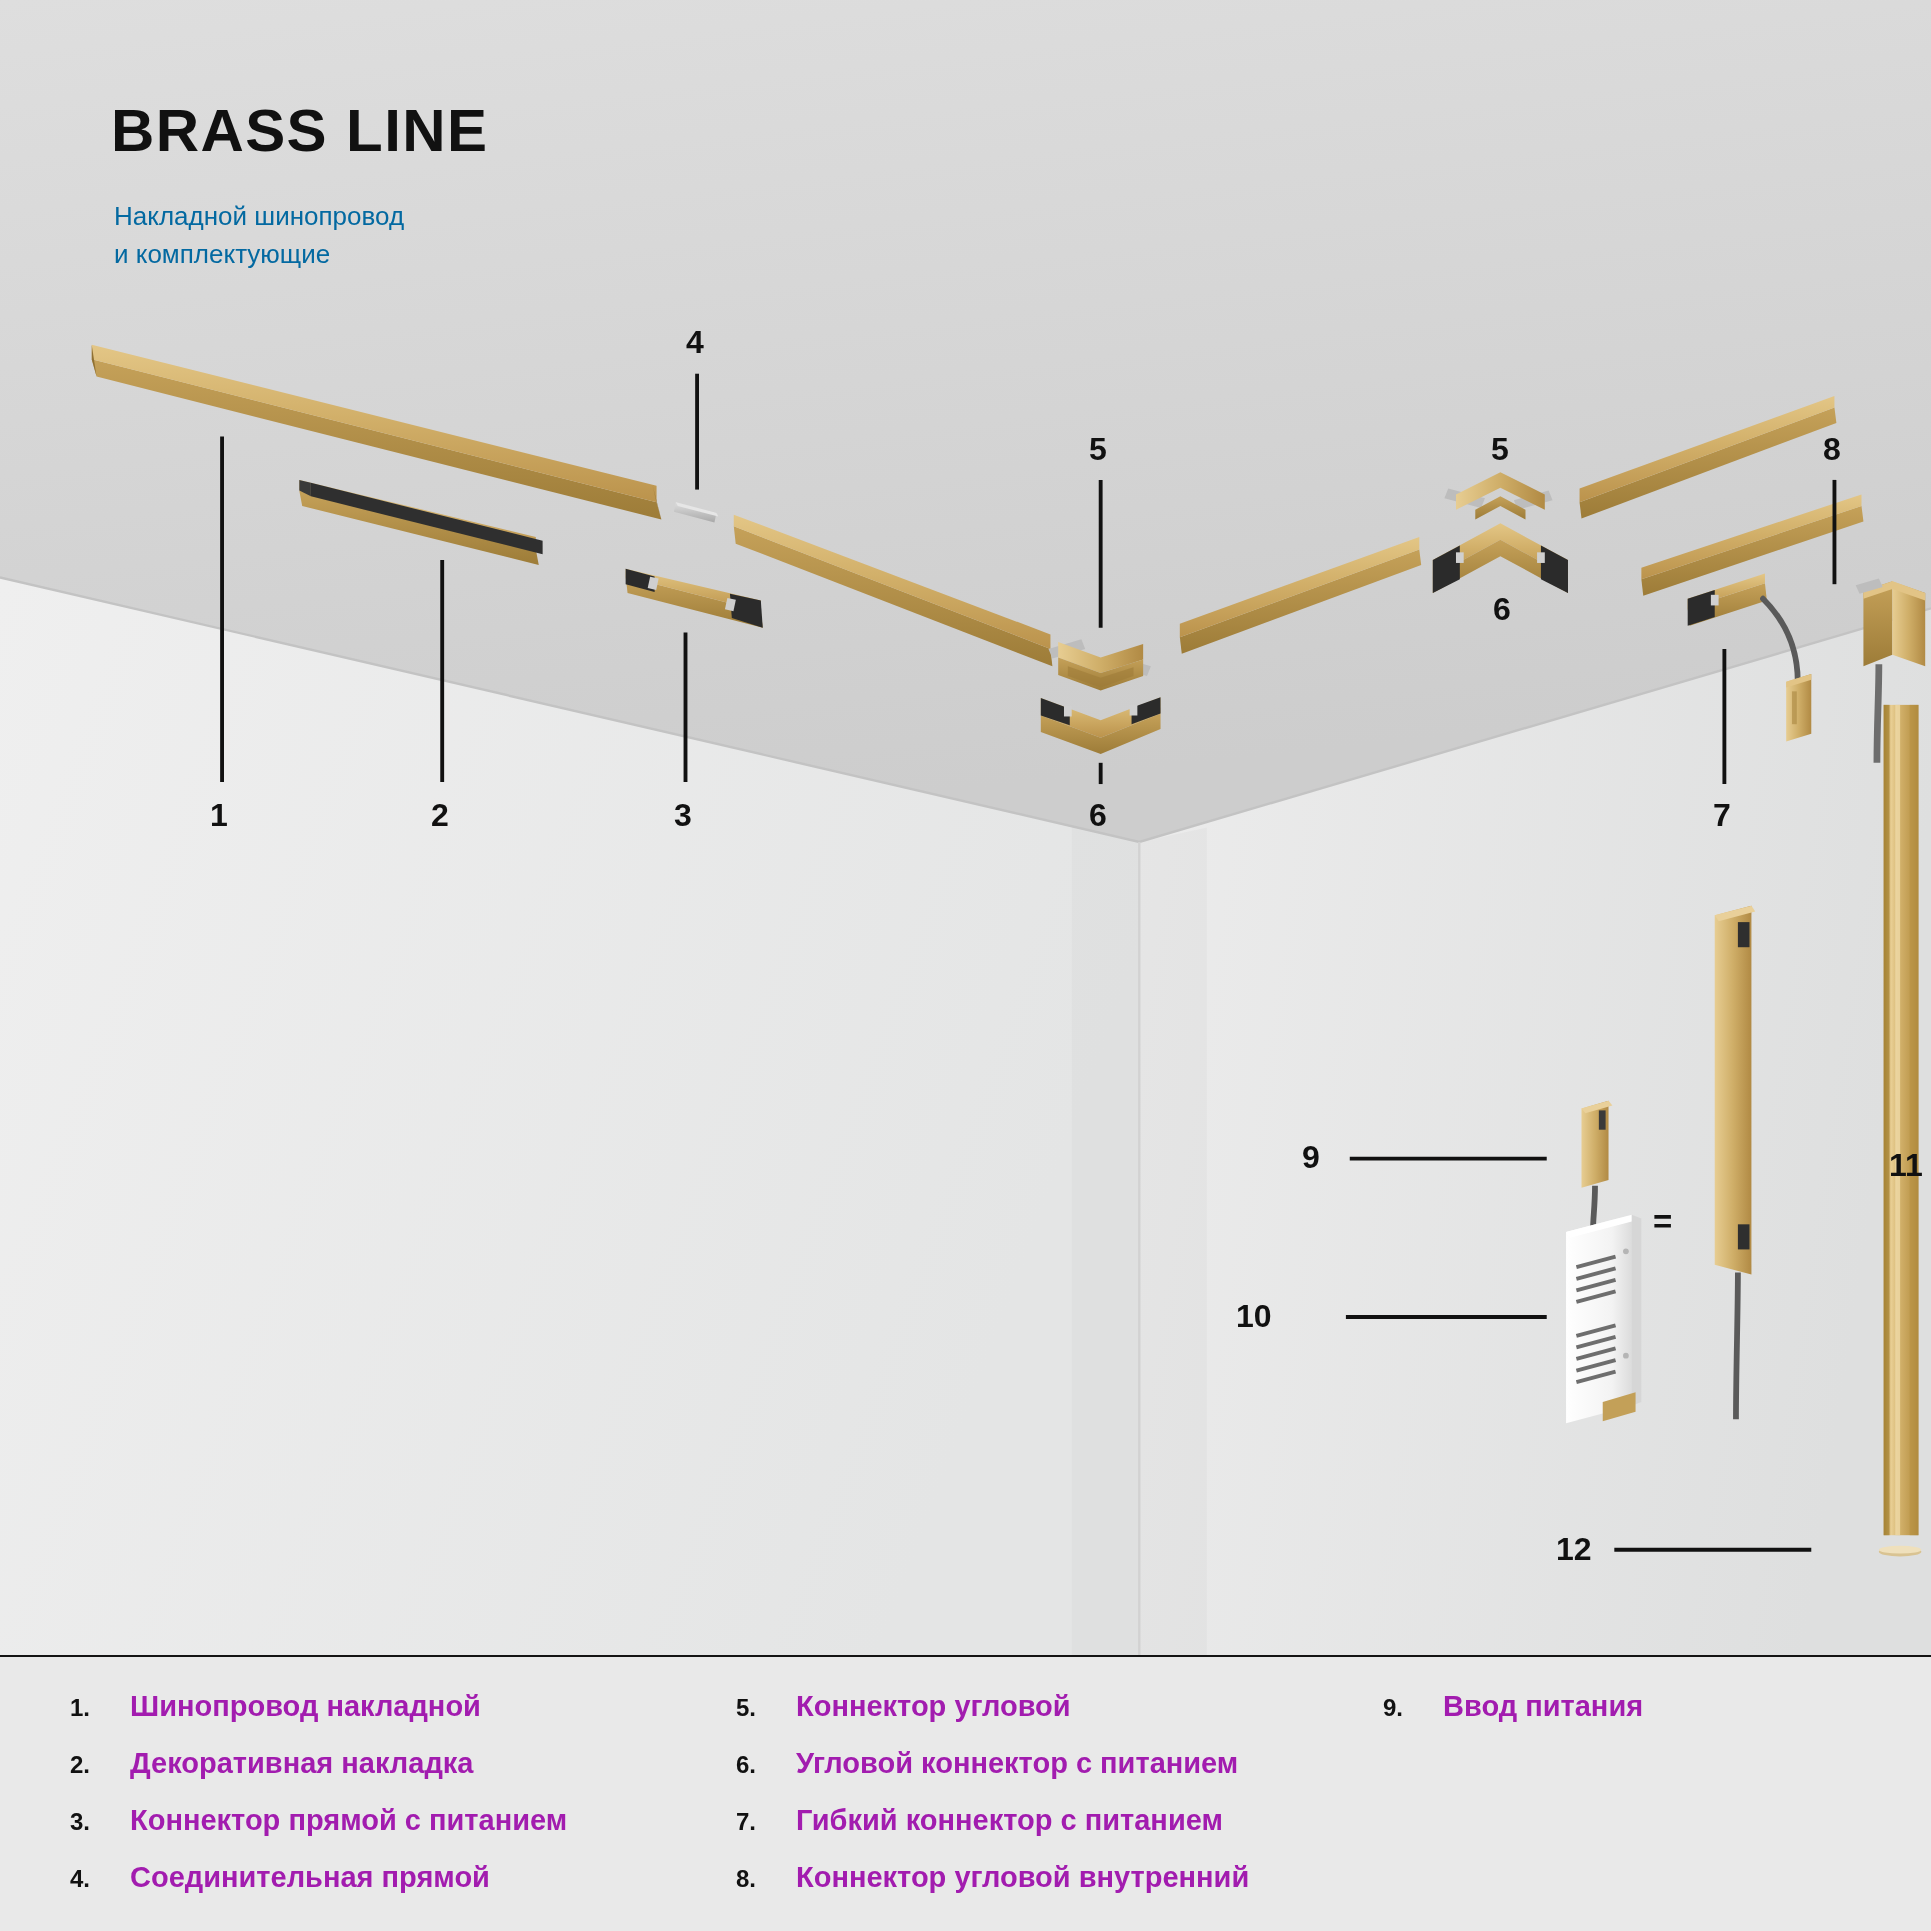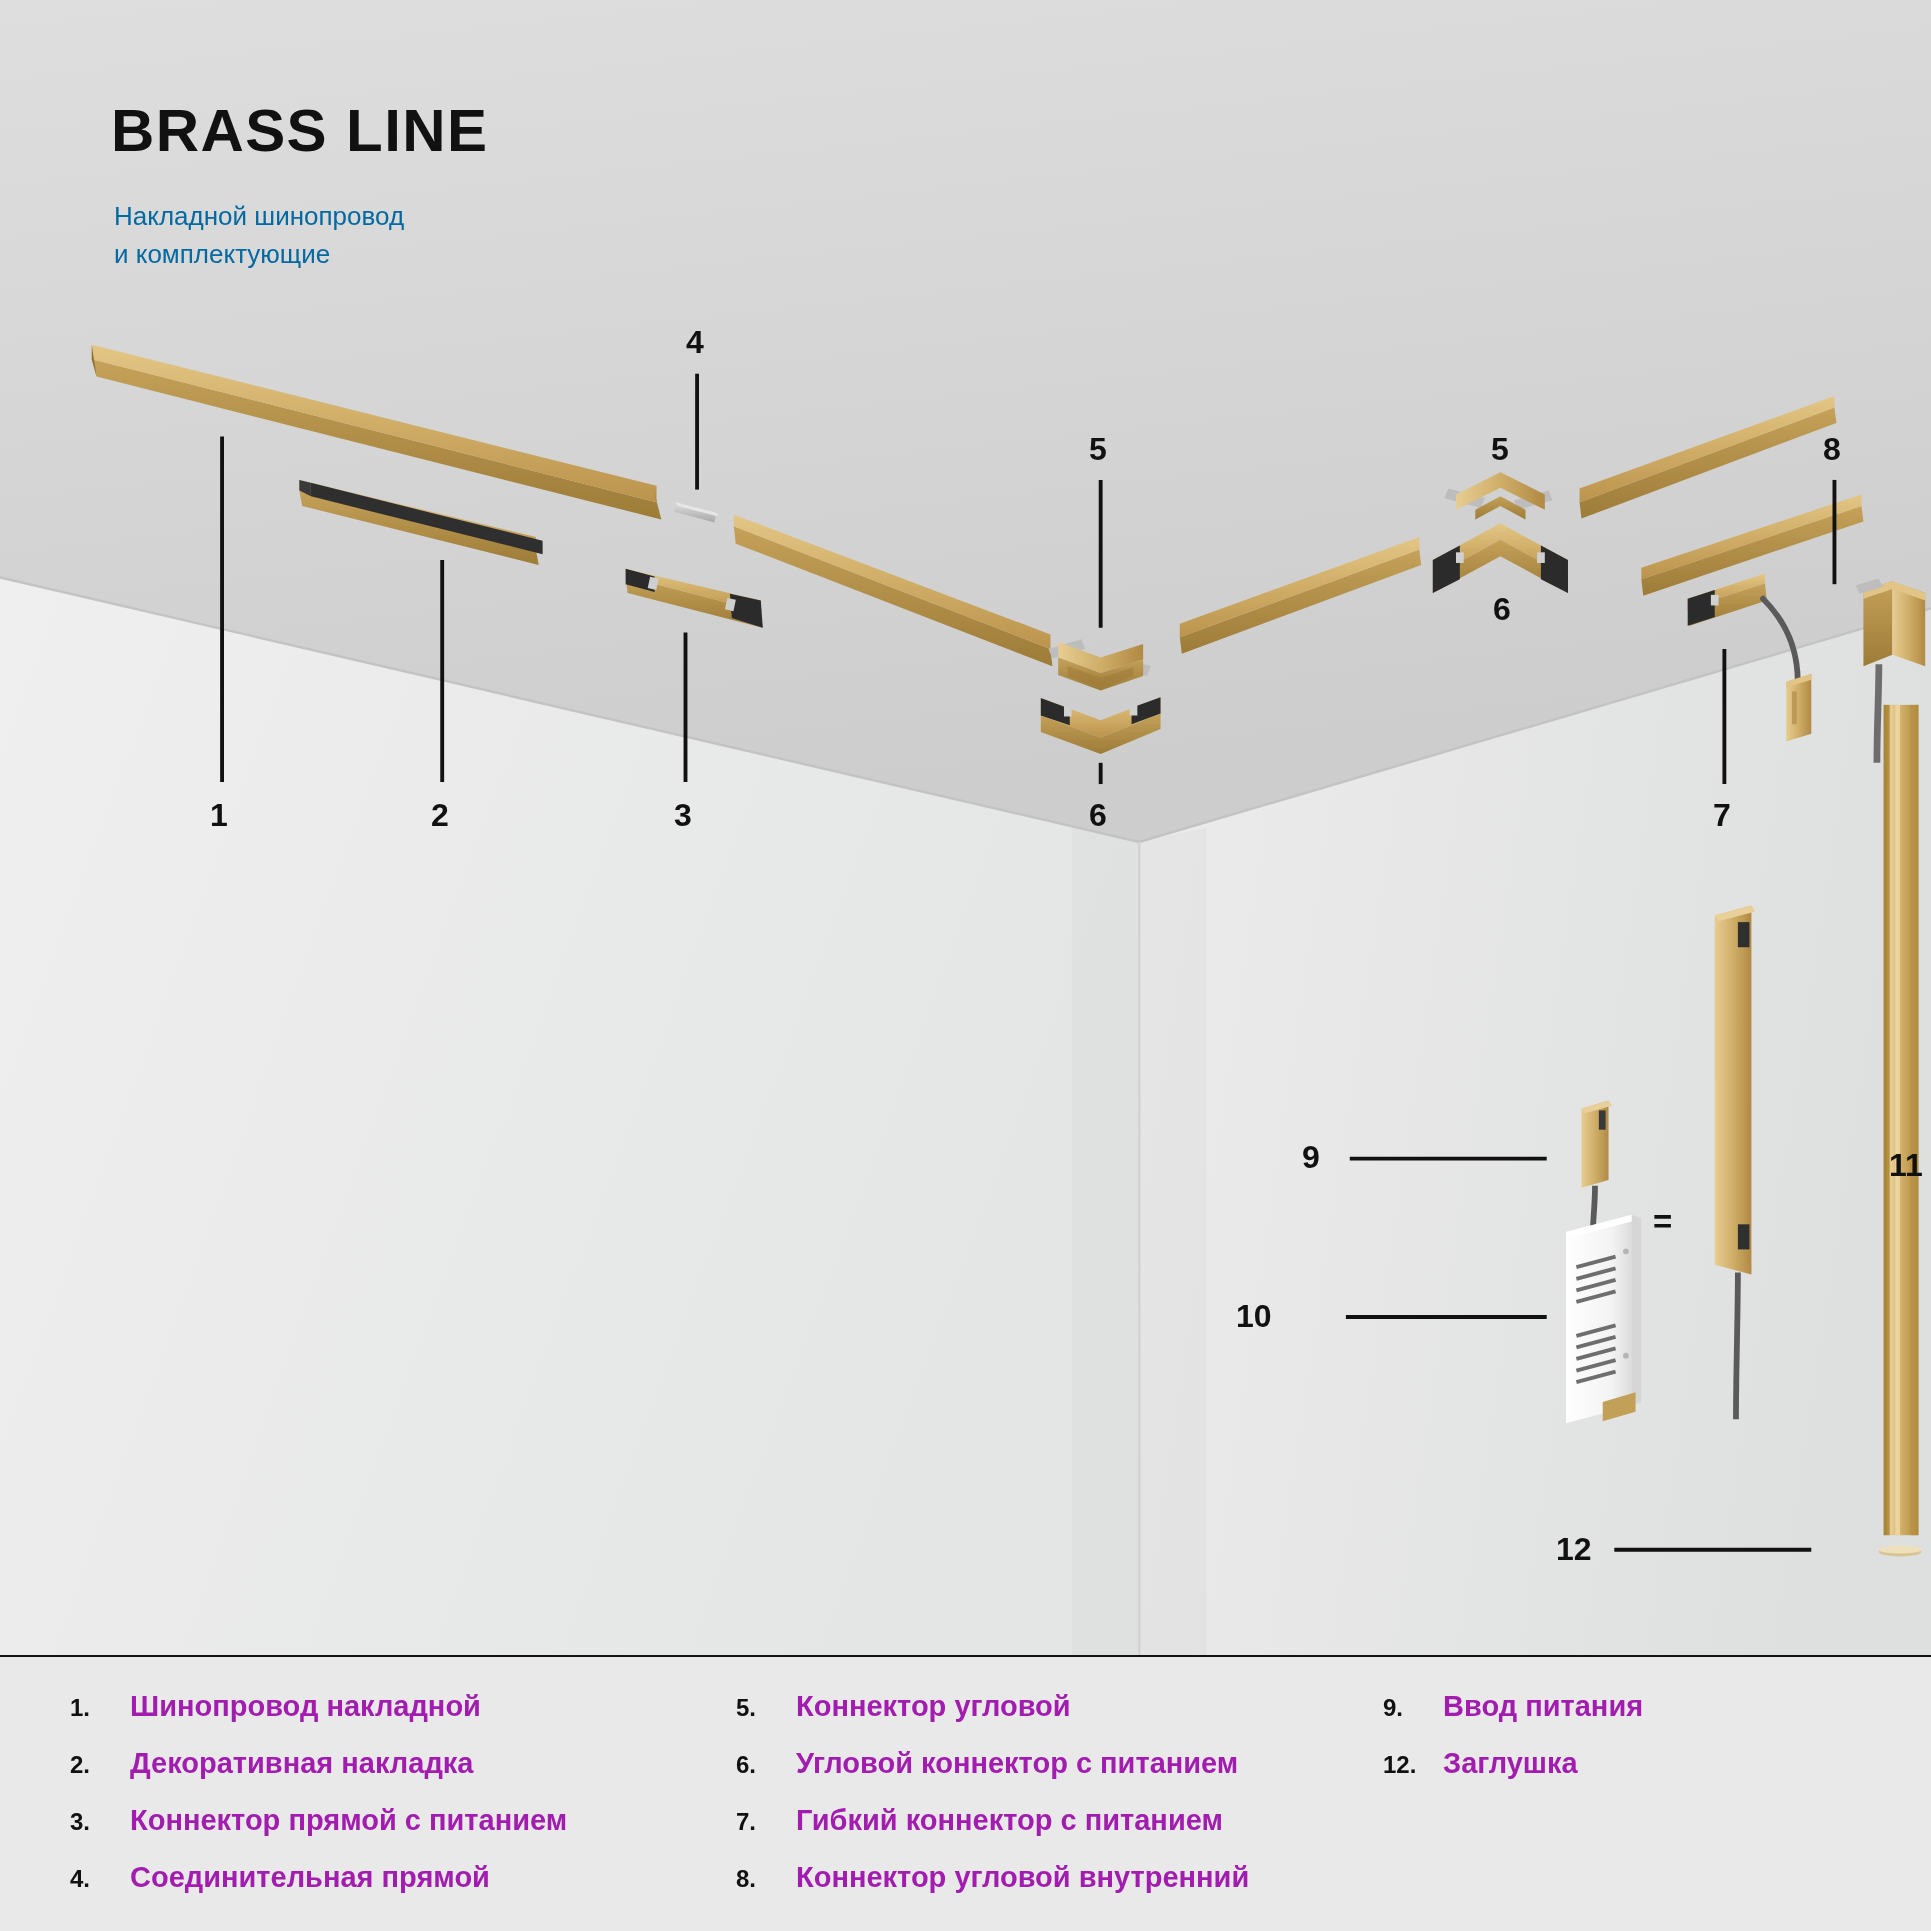--- a/index.html
+++ b/index.html
@@ -366,23 +366,19 @@
           <span class="legend-num">8.</span>
           <span class="legend-label">Коннектор угловой внутренний</span>
         </div>
       </div>
 
       <div class="legend-col c3">
         <div class="legend-row">
           <span class="legend-num">9.</span>
           <span class="legend-label">Ввод питания</span>
         </div>
-        <div class="legend-row">
-          <span class="legend-num">12.</span>
-          <span class="legend-label">Заглушка</span>
-        </div>
       </div>
 
     </div>
   </div>
 
 </div>
 
 
 </body></html>

